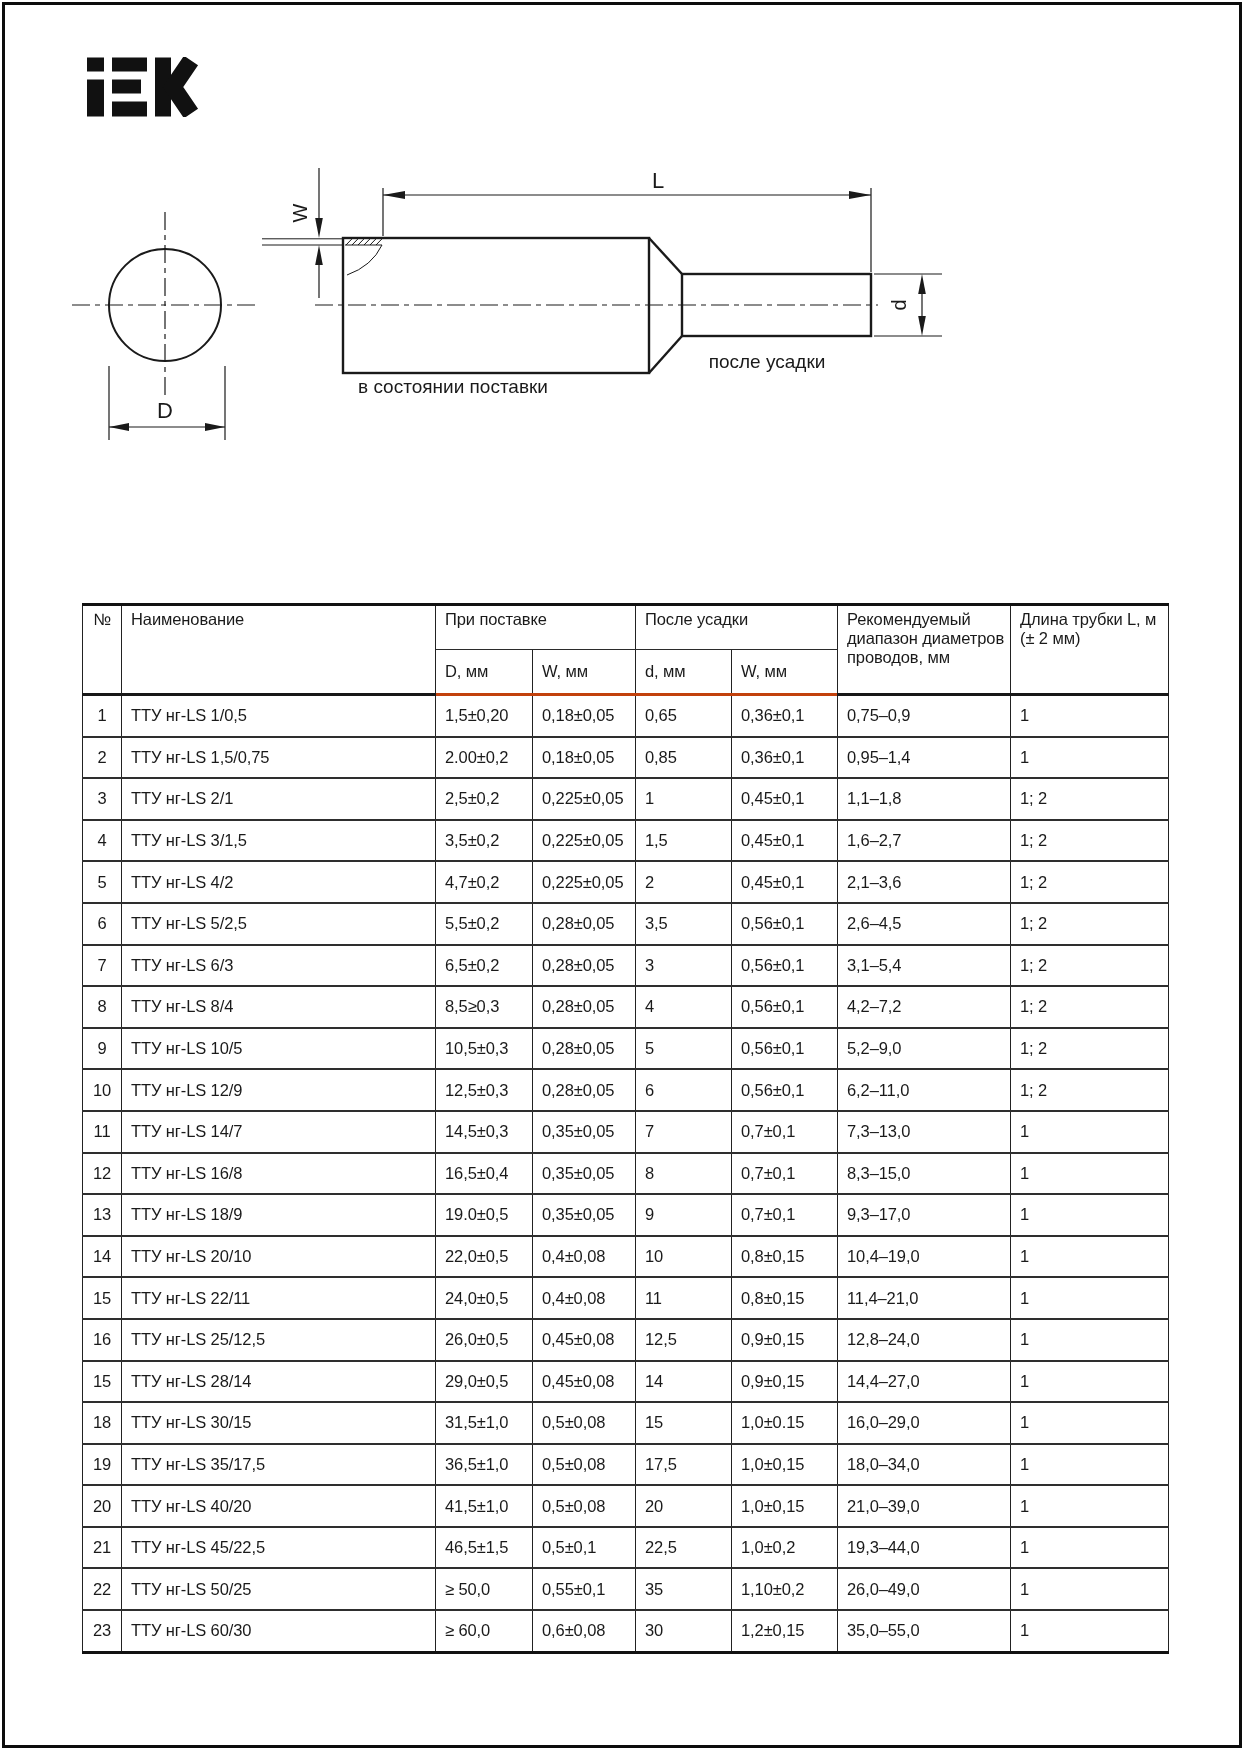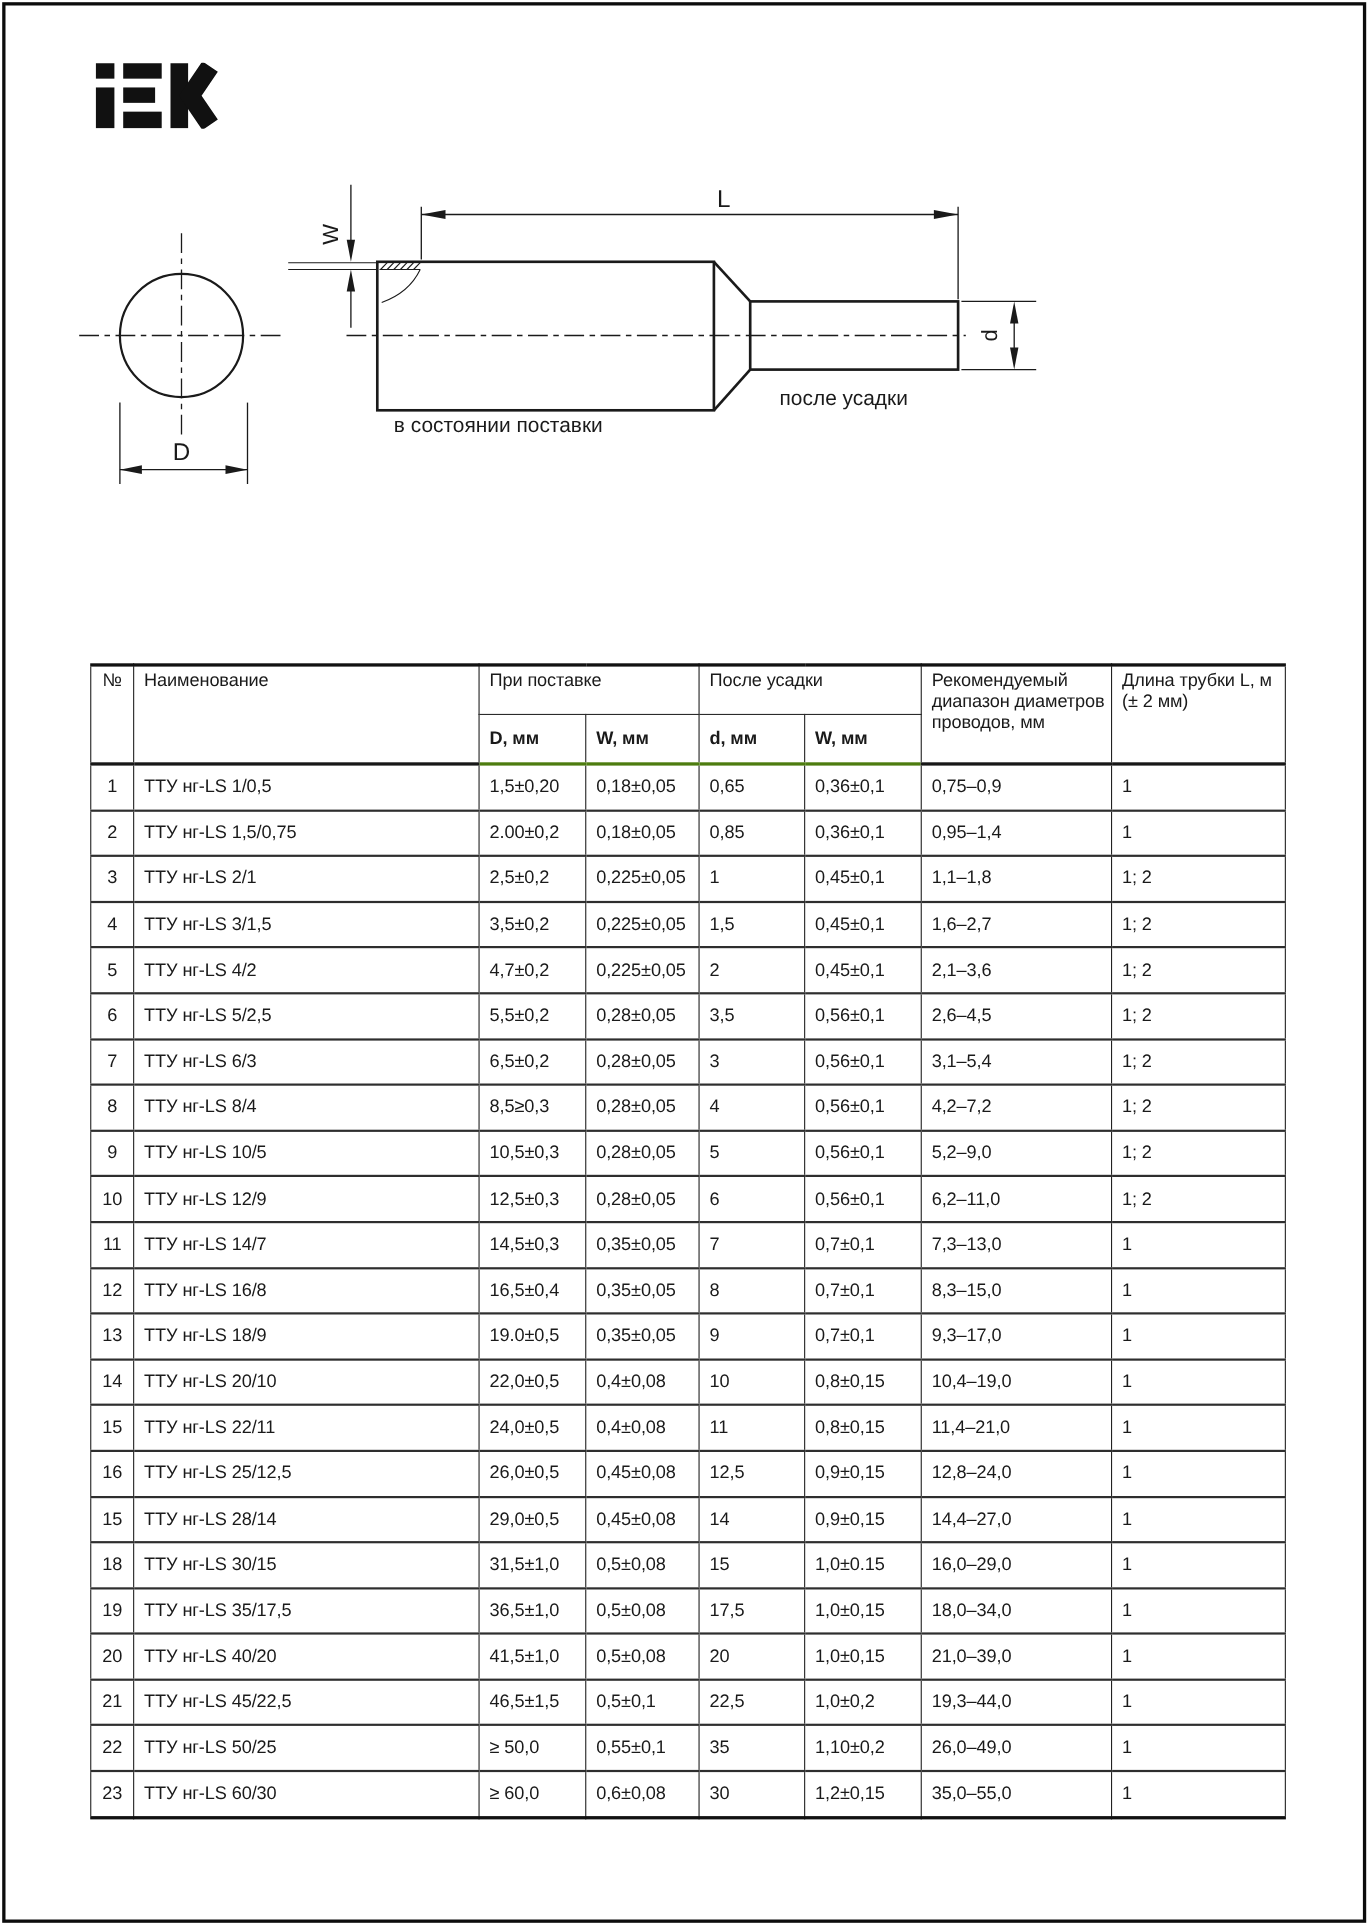--- a/index.html
+++ b/index.html
@@ -21,21 +21,21 @@
     font-size:16.5px; letter-spacing:-0.1px;
   }
   .spec-table{ border-top:3px solid #111; border-bottom:3px solid #111;
                border-left:1px solid #222; border-right:1px solid #222; }
   .spec-table th, .spec-table td{
     border-left:1px solid #222; border-right:1px solid #222;
     font-weight:normal; text-align:left; padding:4px 4px 4px 9px;
     overflow:hidden; white-space:normal;
   }
   .spec-table thead th{ vertical-align:top; border-bottom:2px solid #2b2b2b; }
-  .spec-table thead tr.subhead th{ vertical-align:middle; border-bottom:3px solid #4d7c0f;font-weight:bold; }
+  .spec-table thead tr.subhead th{ vertical-align:middle; border-bottom:3px solid #c2410c; }
   .spec-table thead th.grp{ border-bottom:1.5px solid #2b2b2b; }
   .spec-table thead th.tall{ border-bottom:3px solid #171717; }
   .spec-table tbody td{ border-bottom:2px solid #2e2e2e; height:31.6px; vertical-align:middle; }
   .spec-table td.c-num, .spec-table th.c-num{ text-align:center; padding-left:2px; padding-right:2px; }
 
   .figure-caption{
     position:absolute; left:82px; top:1586px; font-size:21px;
     letter-spacing:3.2px; word-spacing:7px; color:#151515;
   }
 </style>

